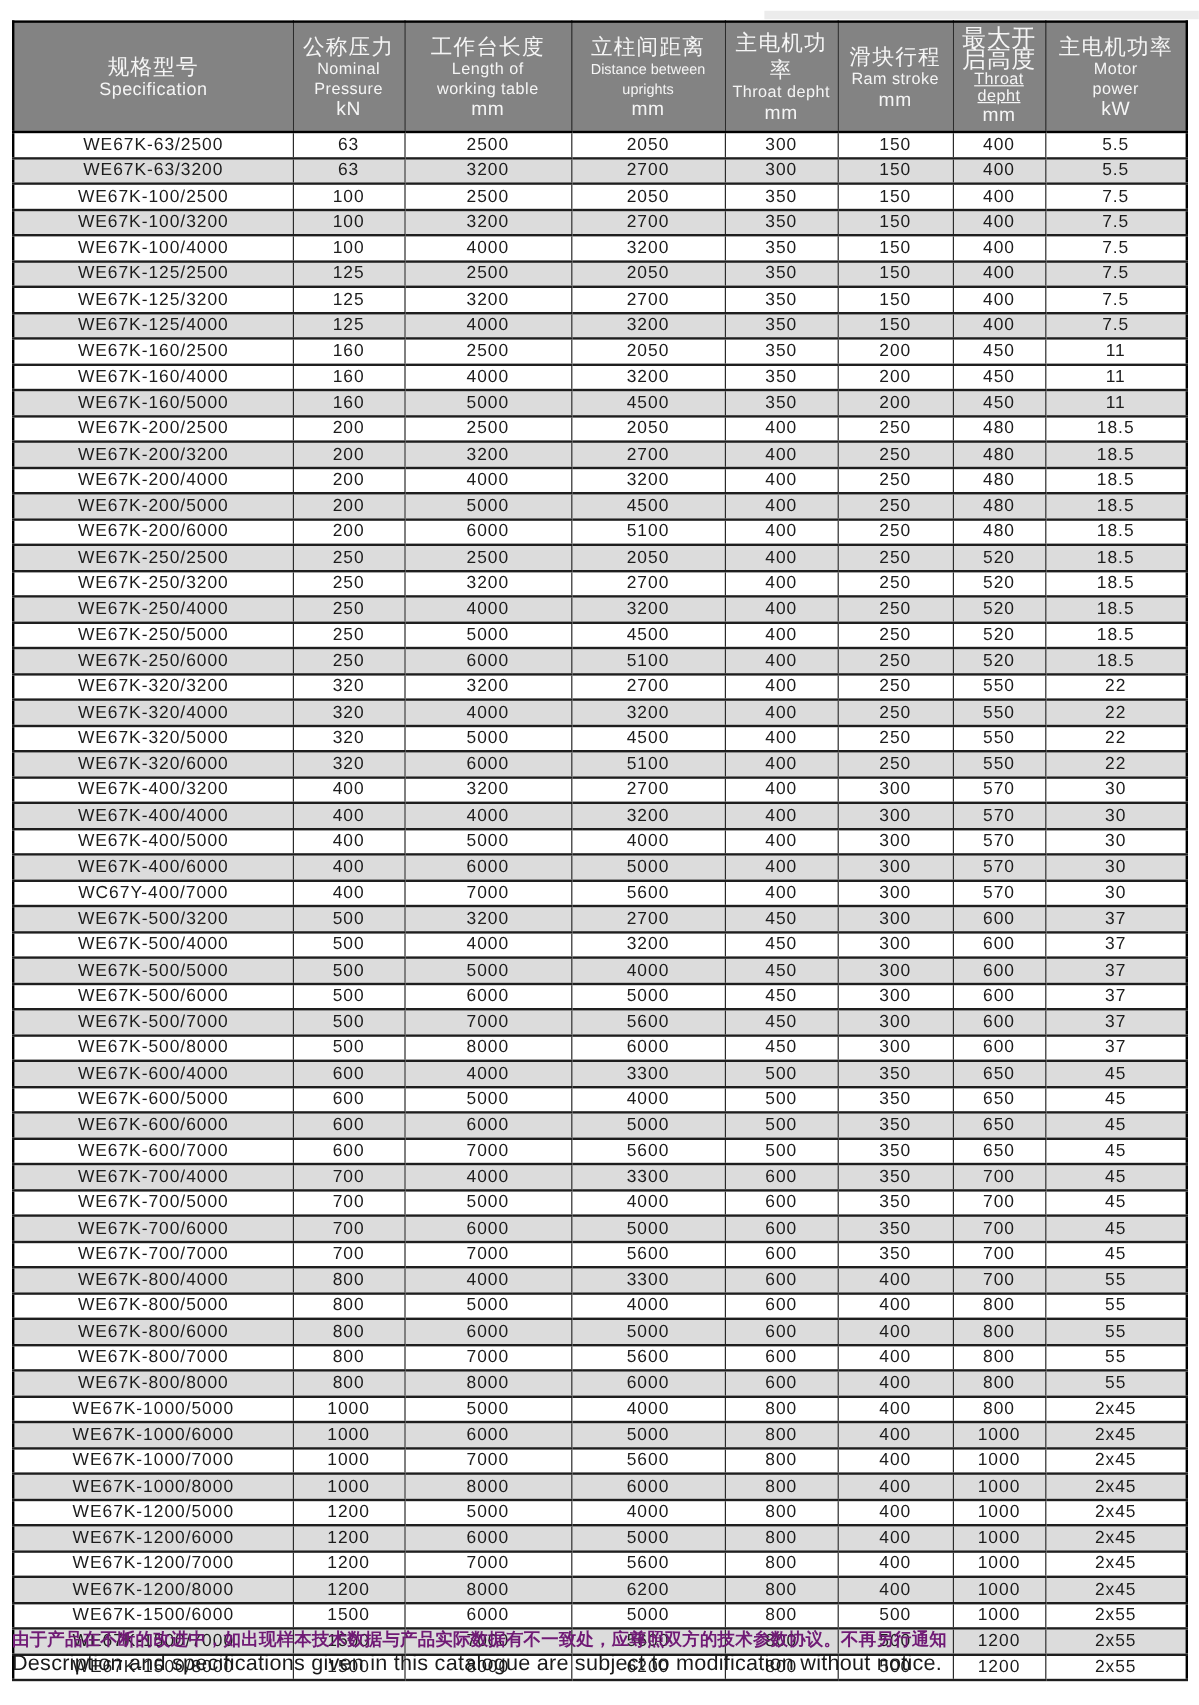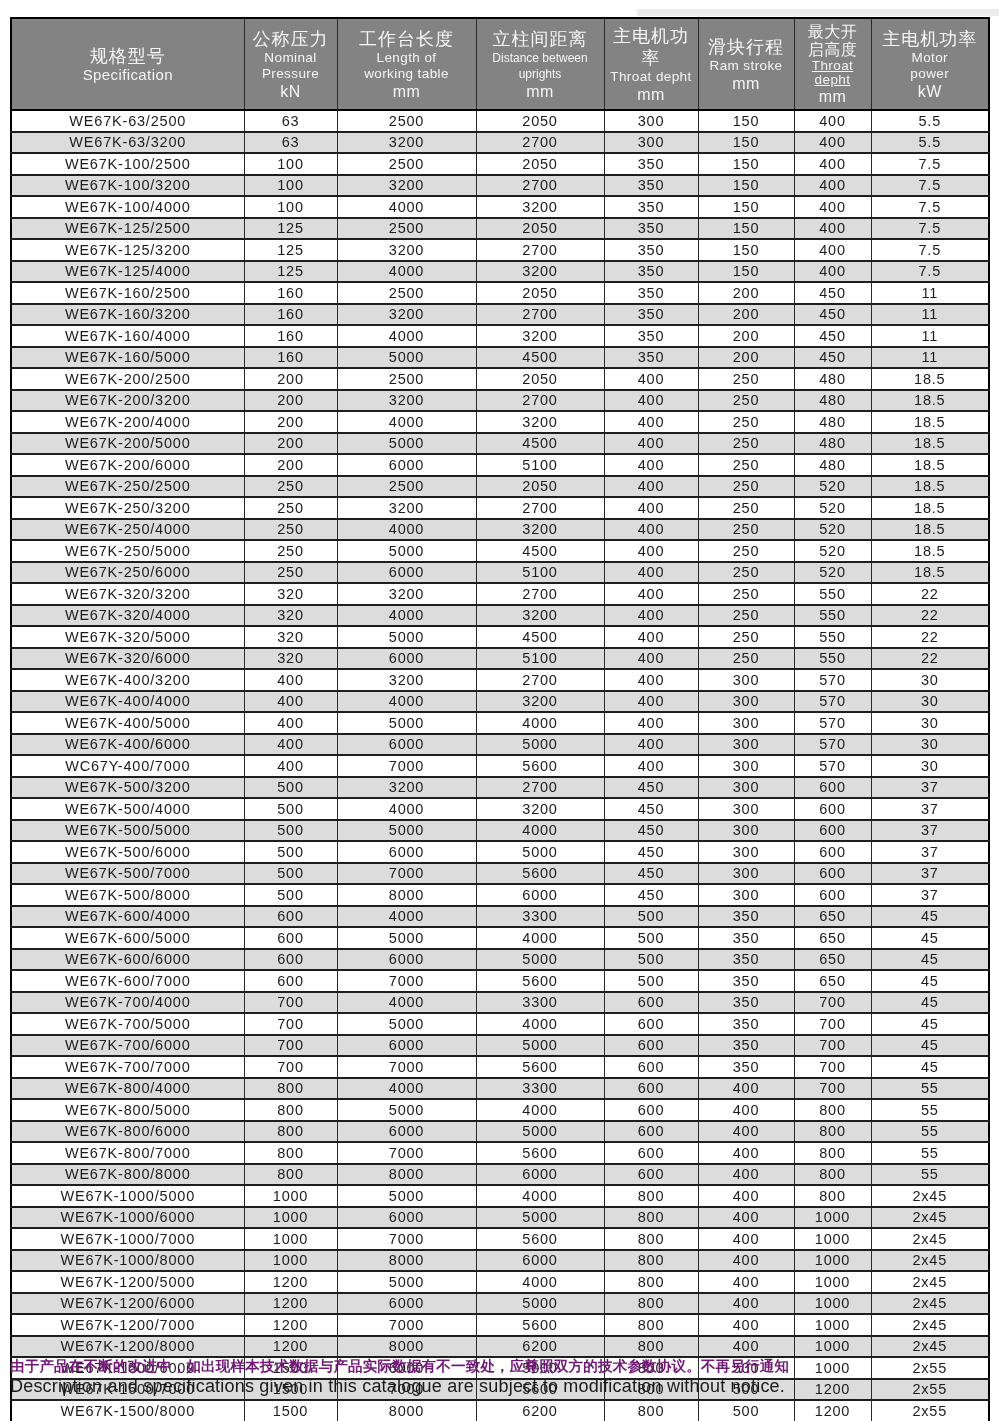--- a/index.html
+++ b/index.html
@@ -20,21 +20,21 @@
   th{
     background:var(--header_bg);color:#f5f5f5;font-weight:normal;
     text-align:center;vertical-align:middle;padding:2px 0;height:86px;
     border:1px solid #2b2b2b;border-bottom:2px solid #000;
   }
   .hz{display:block;font-size:18px;line-height:22px;letter-spacing:1px;white-space:pre-line;}
   .he{display:block;font-size:13.5px;line-height:16px;letter-spacing:0.4px;white-space:pre-line;}
   .hu{display:block;font-size:16px;line-height:19px;letter-spacing:0.5px;}
   th.c0 .he{font-size:15px;}
   th.c3 .he{font-size:12px;letter-spacing:0;}
-  th.c6 .hz{font-size:16px;line-height:18px;letter-spacing:0.5px;}
+  th.c6 .hz{font-size:20px;line-height:18px;letter-spacing:0.5px;}
   th.c6 .he{line-height:14px;text-decoration:underline;}
   td{
     text-align:center;vertical-align:middle;padding:0;height:19.5px;
     font-size:14.5px;letter-spacing:0.8px;color:var(--text_dark);
     border:1px solid #2b2b2b;border-top:2px solid var(--border_dark);
     border-bottom:2px solid var(--border_dark);
     background:#ffffff;white-space:nowrap;overflow:hidden;
   }
   tr.stripe td{background:var(--stripe_bg);}
   .footnote-zh{
@@ -195,30 +195,20 @@
       <tr>
         <td>WE67K-160/2500</td>
         <td>160</td>
         <td>2500</td>
         <td>2050</td>
         <td>350</td>
         <td>200</td>
         <td>450</td>
         <td>11</td>
       </tr>
-      <tr class="stripe">
-        <td>WE67K-160/3200</td>
-        <td>160</td>
-        <td>3200</td>
-        <td>2700</td>
-        <td>350</td>
-        <td>200</td>
-        <td>450</td>
-        <td>11</td>
-      </tr>
       <tr>
         <td>WE67K-160/4000</td>
         <td>160</td>
         <td>4000</td>
         <td>3200</td>
         <td>350</td>
         <td>200</td>
         <td>450</td>
         <td>11</td>
       </tr>

